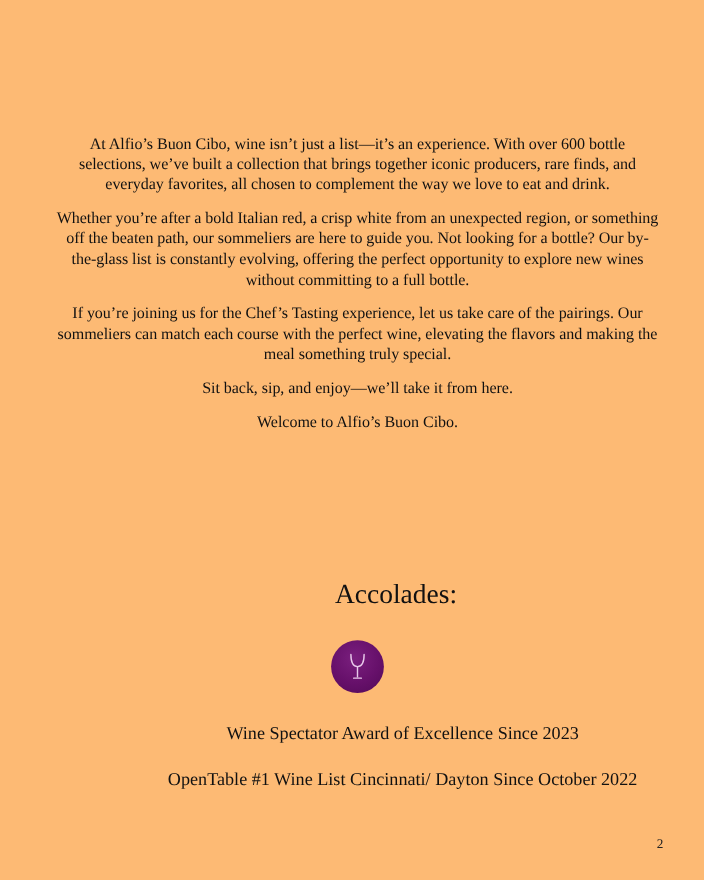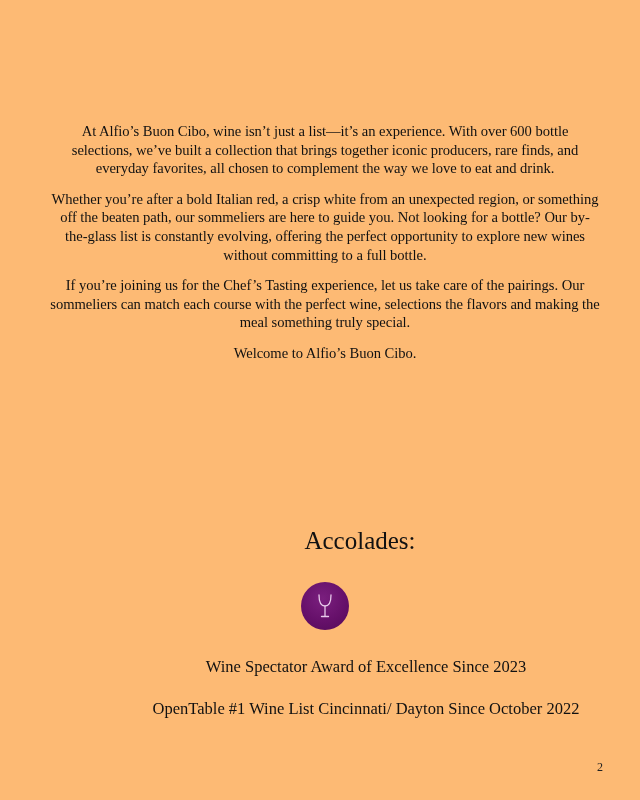--- a/index.html
+++ b/index.html
@@ -91,21 +91,22 @@
     }
   </style>
 </head>
 <body>
 
 <div class="page">
 
   <div class="intro">
     <p>At Alfio’s Buon Cibo, wine isn’t just a list—it’s an experience. With over 600 bottle selections, we’ve built a collection that brings together iconic producers, rare finds, and everyday favorites, all chosen to complement the way we love to eat and drink.</p>
     <p>Whether you’re after a bold Italian red, a crisp white from an unexpected region, or something off the beaten path, our sommeliers are here to guide you. Not looking for a bottle? Our by-the-glass list is constantly evolving, offering the perfect opportunity to explore new wines without committing to a full bottle.</p>
-    <p>If you’re joining us for the Chef’s Tasting experience, let us take care of the pairings. Our sommeliers can match each course with the perfect wine, selections the flavors and making the meal something truly special.</p>
+    <p>If you’re joining us for the Chef’s Tasting experience, let us take care of the pairings. Our sommeliers can match each course with the perfect wine, elevating the flavors and making the meal something truly special.</p>
+    <p>Sit back, sip, and enjoy—we’ll take it from here.</p>
     <p>Welcome to Alfio’s Buon Cibo.</p>
   </div>
 
   <h2 class="accolades-title">Accolades:</h2>
 
   <div class="badge">
     <svg viewBox="0 0 24 28" xmlns="http://www.w3.org/2000/svg">
       <path d="M6 3 C6 11, 8 14, 12 14 C16 14, 18 11, 18 3" fill="none" stroke="#e8c9ea" stroke-width="1.3" stroke-linecap="round"></path>
       <line x1="12" y1="14" x2="12" y2="24" stroke="#e8c9ea" stroke-width="1.3"></line>
       <line x1="8.5" y1="24.5" x2="15.5" y2="24.5" stroke="#e8c9ea" stroke-width="1.3" stroke-linecap="round"></line>

